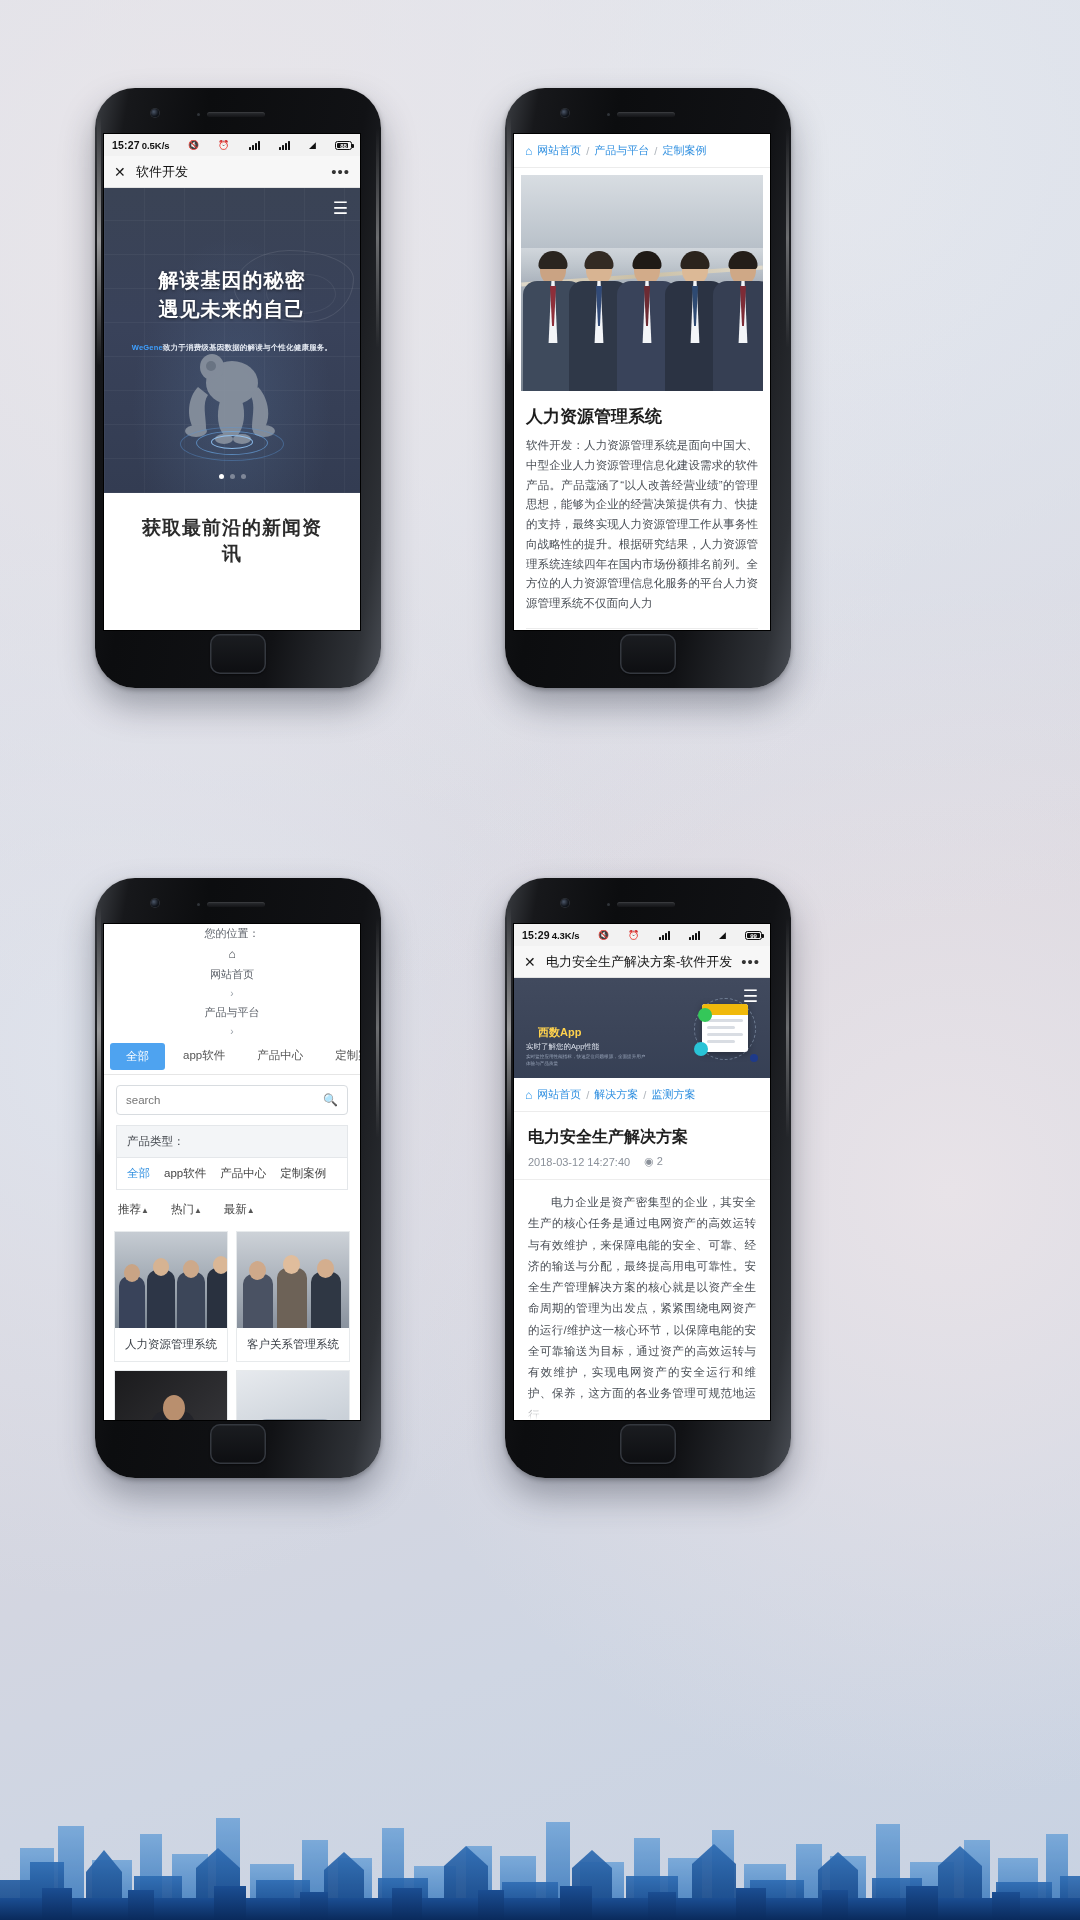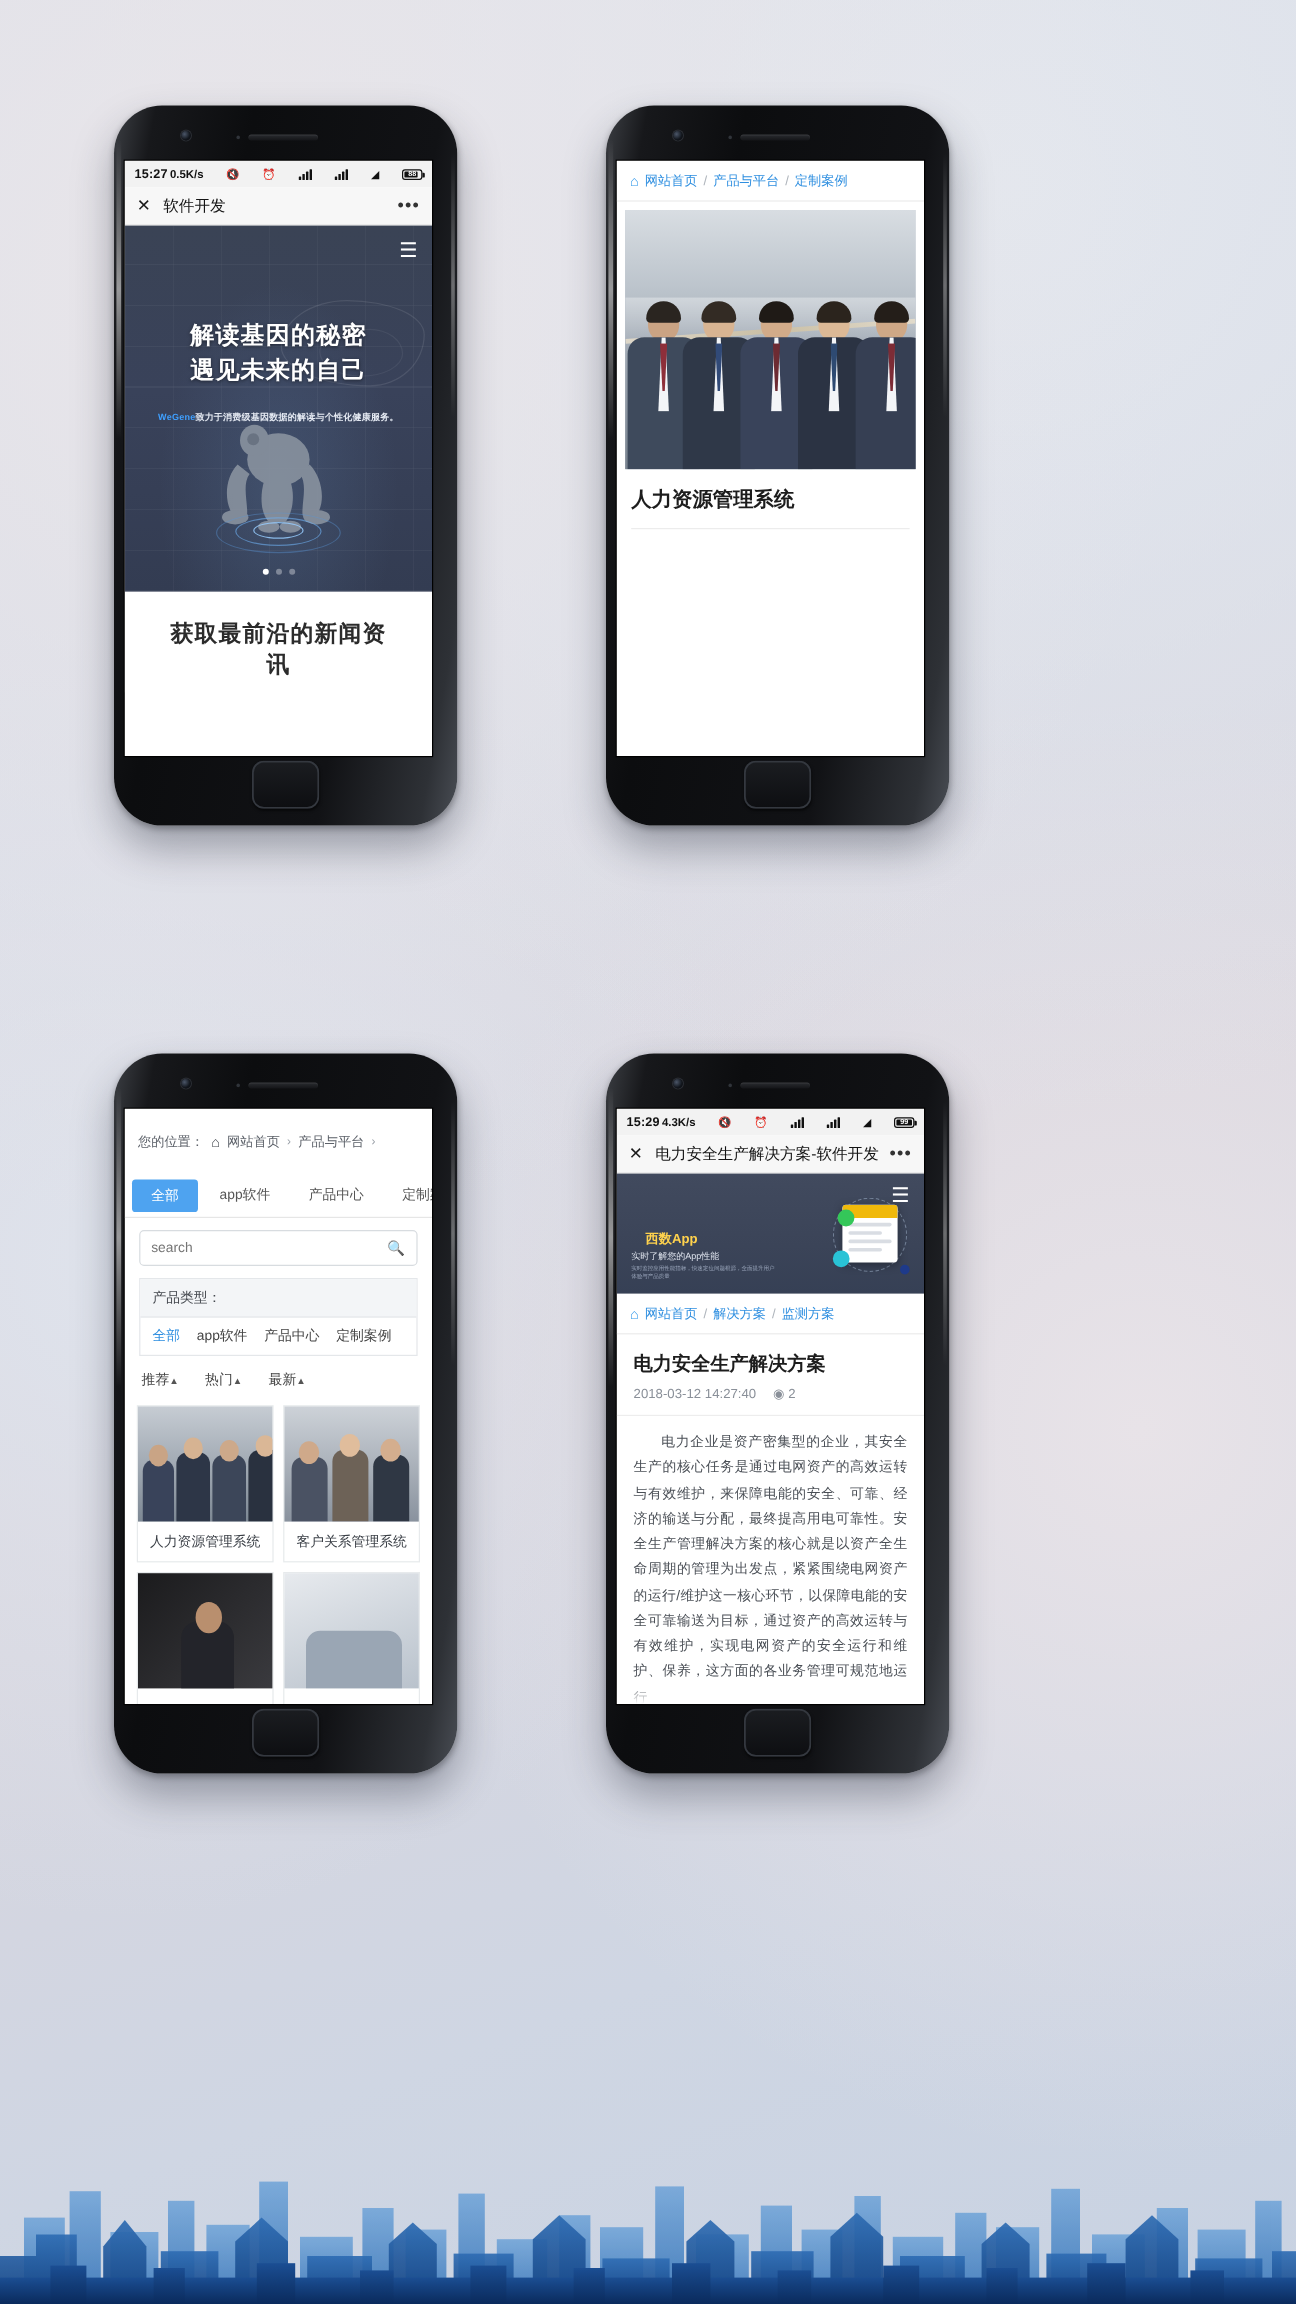--- a/index.html
+++ b/index.html
@@ -149,22 +149,22 @@
   .fig .tie { position:absolute; left:50%; transform:translateX(-50%); top:32px;
     width:6px;height:40px; clip-path:polygon(0 0,100% 0,66% 100%,34% 100%); }
   .rope { position:absolute; left:0; right:0; top:46%; height:4px;
     background:linear-gradient(90deg,#e8dfcc,#cdbf9f,#e8dfcc); transform:rotate(-4deg); opacity:.85; }
 
   .p2-title { font-size:17px; color:#1d1d1d; font-weight:700; padding:14px 12px 8px; }
   .p2-body { padding:0 12px 10px; font-size:11.5px; line-height:1.72; color:#4a4f56; text-align:justify; }
   .p2-hr { height:1px; background:#ececec; margin:4px 12px 10px; }
 
   
-  .p3-loc { display:flex; align-items:center; gap:6px; padding:20px 11px; font-size:11px;
-    color:#5c6169; background:#fff; }
+  .p3-loc { display:flex; align-items:center; gap:6px; padding:2px 11px; font-size:11px;
+    color:#5c6169; background:#fff;flex-direction:column; }
   .p3-loc .home-ico { color:#3a3f46; font-size:12px; }
   .p3-loc .a { color:#5c6169; }
   .p3-loc .sep { color:#9aa0a8; font-size:10px; }
   .p3-tabs { display:flex; border-bottom:1px solid #e6e6e6; background:#fff; }
   .p3-tabs .tab { flex:0 0 auto; padding:9px 16px; font-size:11.5px; color:#555; white-space:nowrap; }
   .p3-tabs .tab.on { background:#4ea3f0; color:#fff; border-radius:3px; margin:4px 2px 4px 6px; padding:6px 16px; }
   .p3-search { margin:10px 12px; height:30px; border:1px solid #d8dce0; border-radius:4px;
     display:flex; align-items:center; padding:0 9px; }
   .p3-search input { border:0; outline:0; flex:1; font-size:11.5px; color:#777;
     font-family:"Liberation Sans",sans-serif; background:transparent; }
@@ -357,20 +357,21 @@
             <div class="hair" style="background:#241e19"></div>
             <div class="head" style="background:#cfa886"></div>
             <div class="torso" style="background:#363f53"></div>
             <div class="shirt"></div>
             <div class="tie" style="background:#7d2c36"></div>
           </div>
       </div>
     </div>
 
     <div class="p2-title">人力资源管理系统</div>
+    <div class="p2-body">软件开发：人力资源管理系统是面向中国大、中型企业人力资源管理信息化建设需求的软件产品。产品蔻涵了“以人改善经营业绩”的管理思想，能够为企业的经营决策提供有力、快捷的支持，最终实现人力资源管理工作从事务性向战略性的提升。根据研究结果，人力资源管理系统连续四年在国内市场份额排名前列。全方位的人力资源管理信息化服务的平台人力资源管理系统不仅面向人力</div>
     <div class="p2-hr"></div>
 
   </div>
 </div>
 
 <div class="phone" style="left:95px; top:878px;">
   <div class="body"></div>
   <div class="edge-hl"></div>
   <div class="edge-hl-r"></div>
   <div class="cam"></div>

